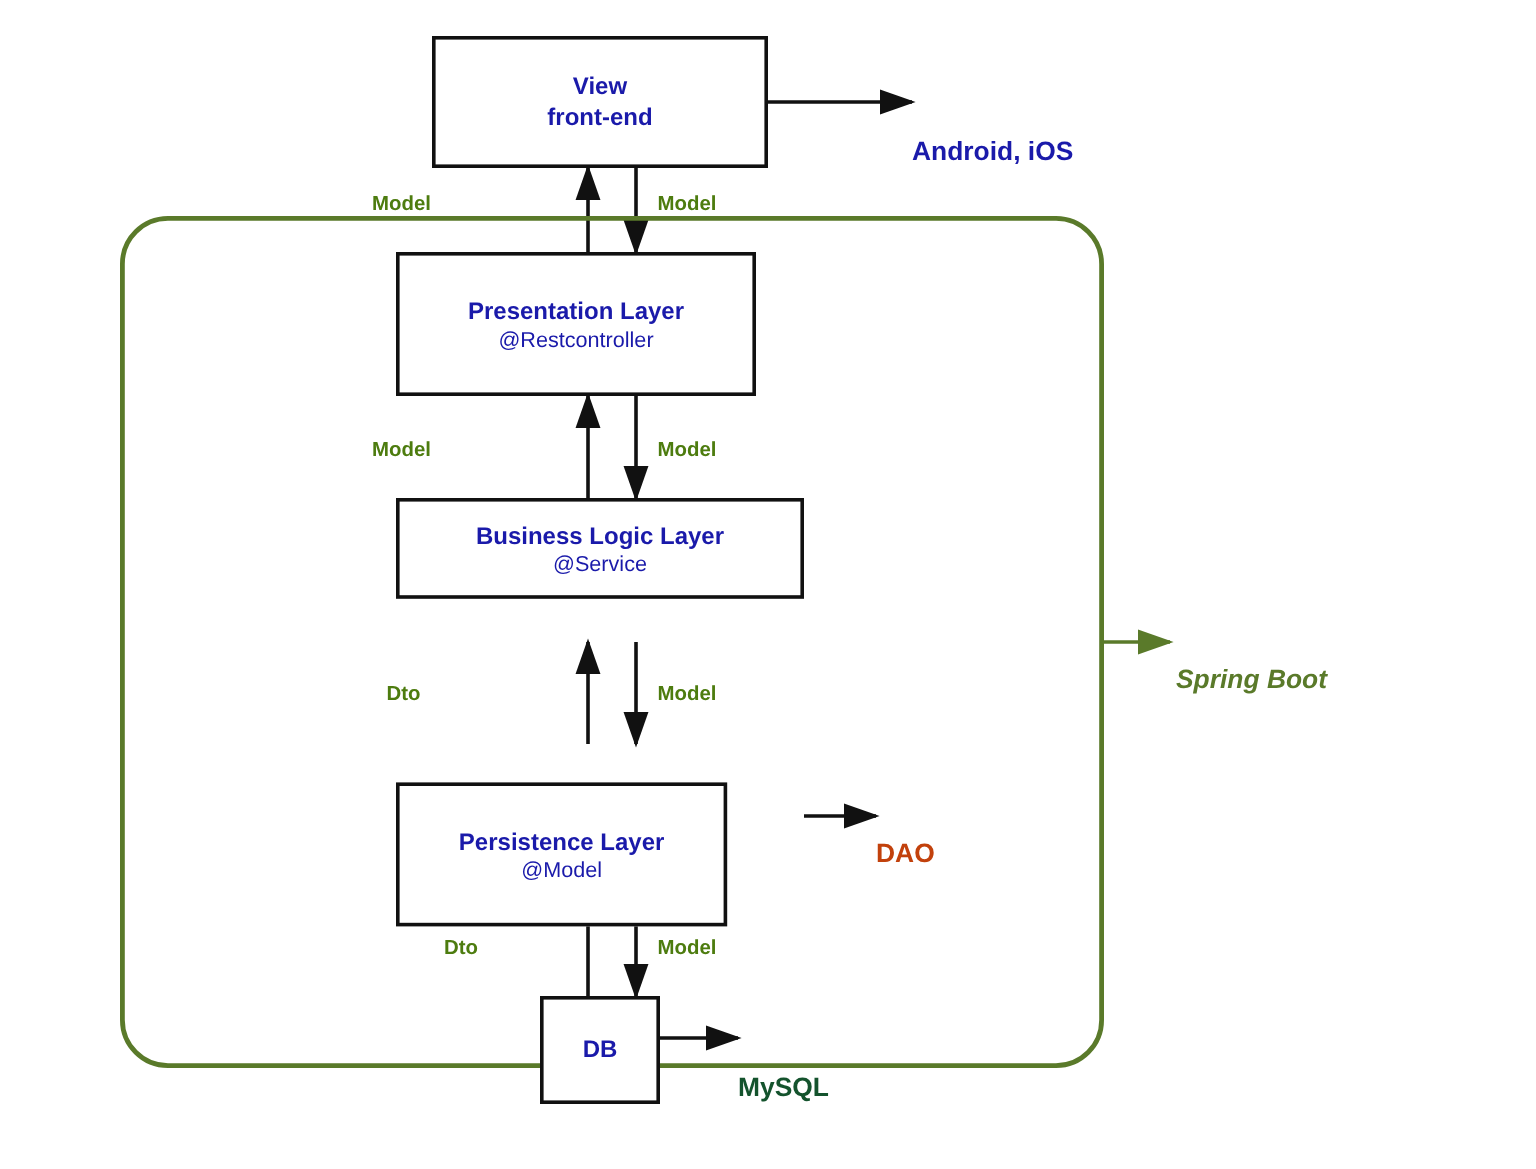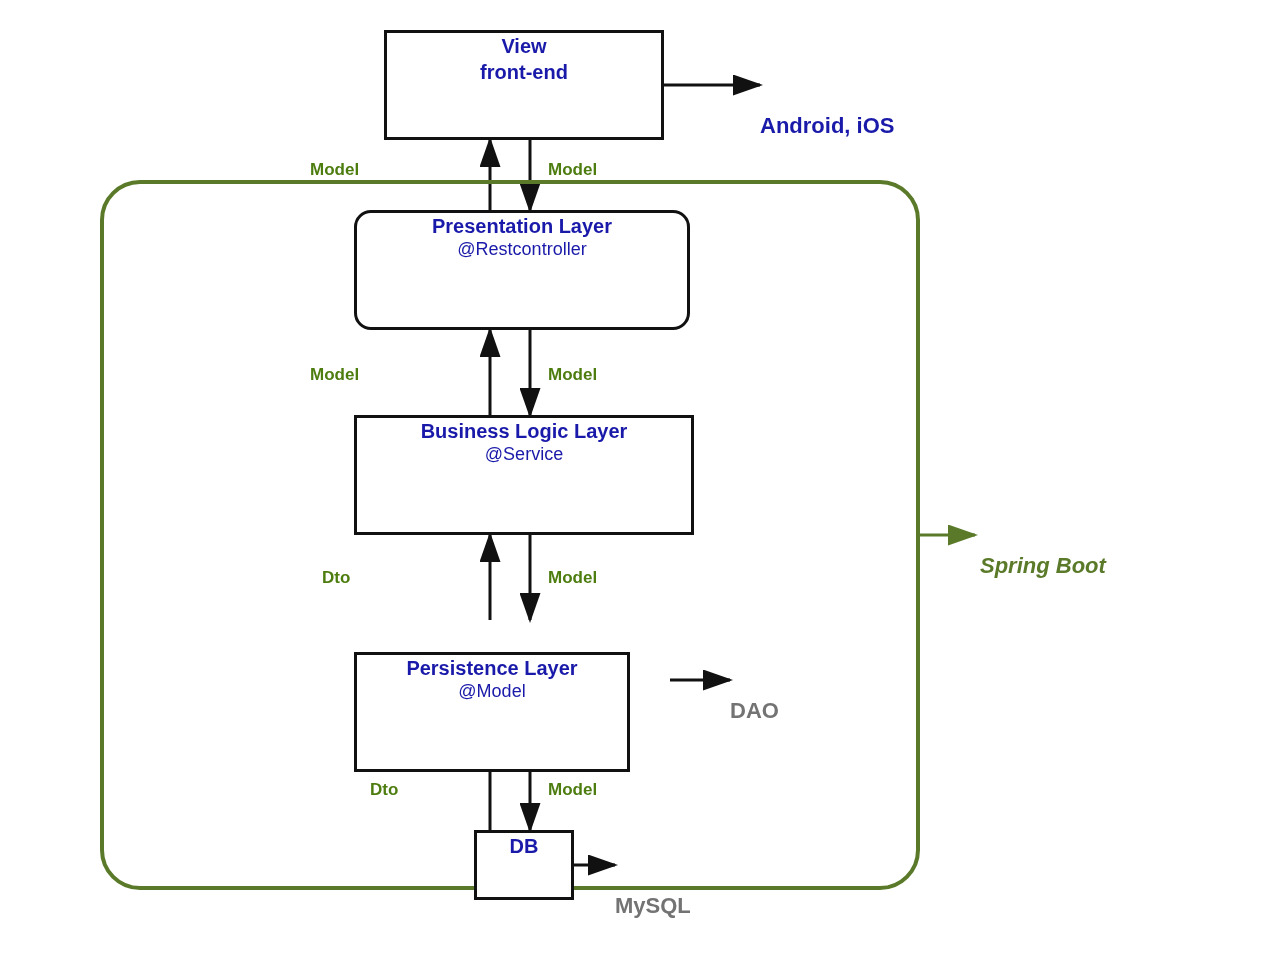--- a/index.html
+++ b/index.html
@@ -31,58 +31,57 @@
     }
 
     
     .layer-box {
       position: absolute;
       border: 3px solid #111;
       background: #fff;
       display: flex;
       flex-direction: column;
       align-items: center;
+      justify-content: center;
       text-align: center;
-      margin-left: 24px;
     }
 
     .view-box {
       left: 360px;
       top: 30px;
       width: 280px;
       height: 110px;
     }
 
     .presentation-box {
       left: 330px;
       top: 210px;
-      width: 336px;
+      width: 300px;
       height: 120px;
-      border-radius: 17px;
     }
 
     .business-box {
       left: 330px;
       top: 415px;
       width: 340px;
-      height: 120px;
+      height: 84px;
     }
 
     .persistence-box {
       left: 330px;
       top: 652px;
       width: 276px;
       height: 120px;
     }
 
     .db-box {
       left: 450px;
       top: 830px;
       width: 100px;
-      height: 70px;
+      height: 90px;
     }
 
     .box-title {
       font-size: 20px;
       font-weight: bold;
       color: #1a1aaa;
       line-height: 1.3;
     }
 
     .box-subtitle {
@@ -114,27 +113,27 @@
     }
 
     .spring-label {
       color: #5a7a2a;
       left: 980px;
       top: 510px;
       font-style: italic;
     }
 
     .dao-label {
-      color: #737373;
+      color: #c2410c;
       left: 730px;
       top: 655px;
     }
 
     .mysql-label {
-      color: #737373;
+      color: #14532d;
       left: 615px;
       top: 850px;
     }
 
     
     .arrows-svg {
       position: absolute;
       top: 0;
       left: 0;
       width: 1280px;

